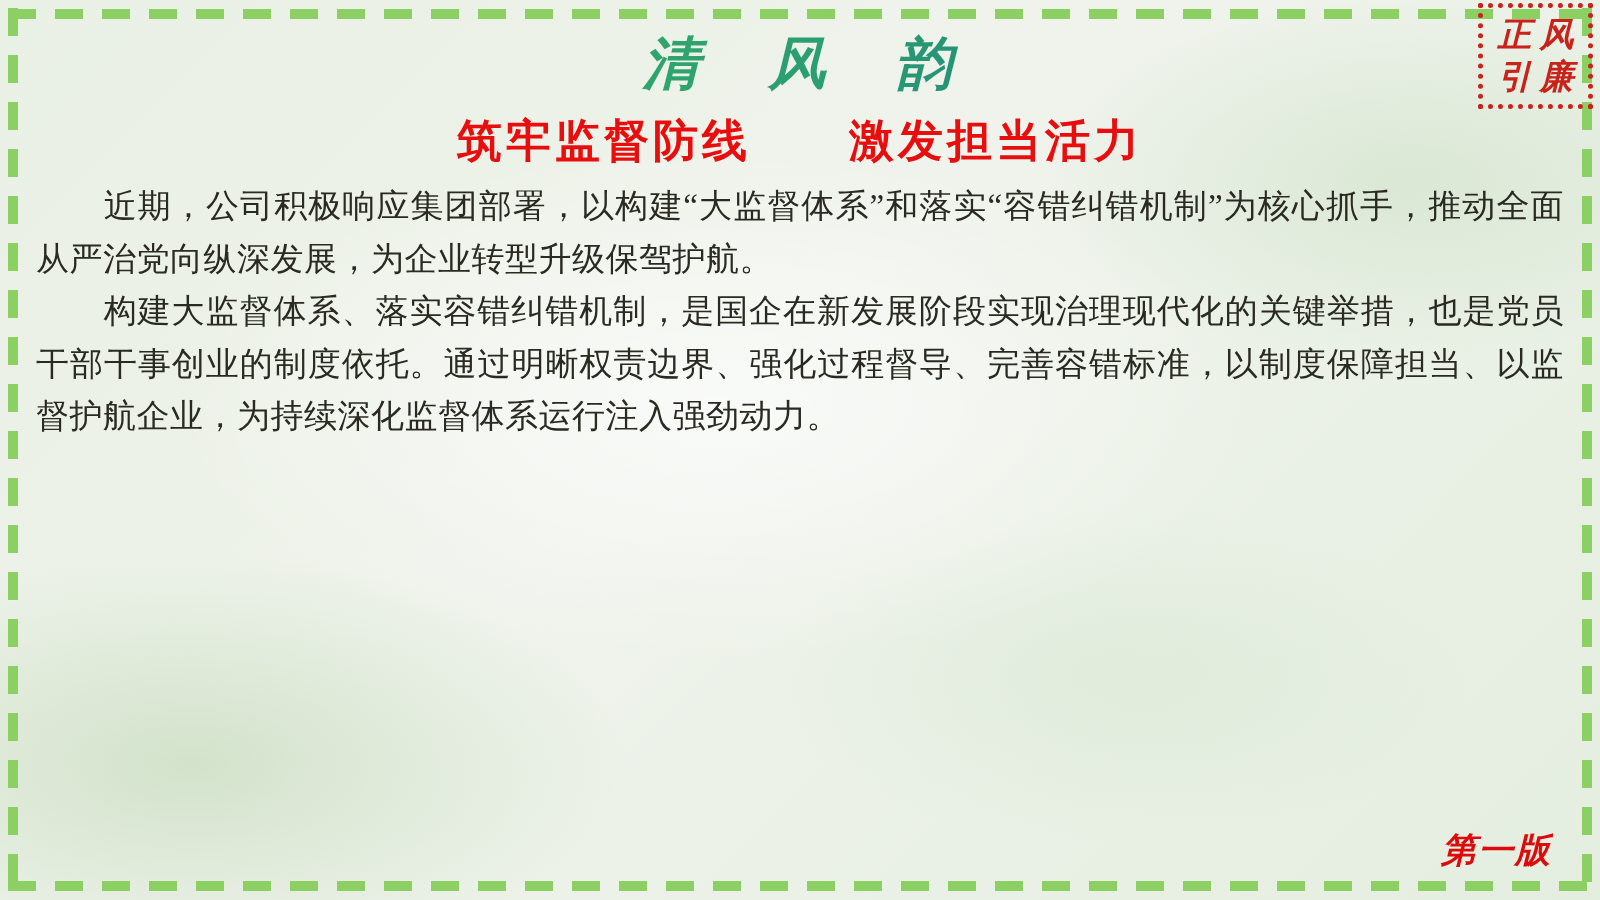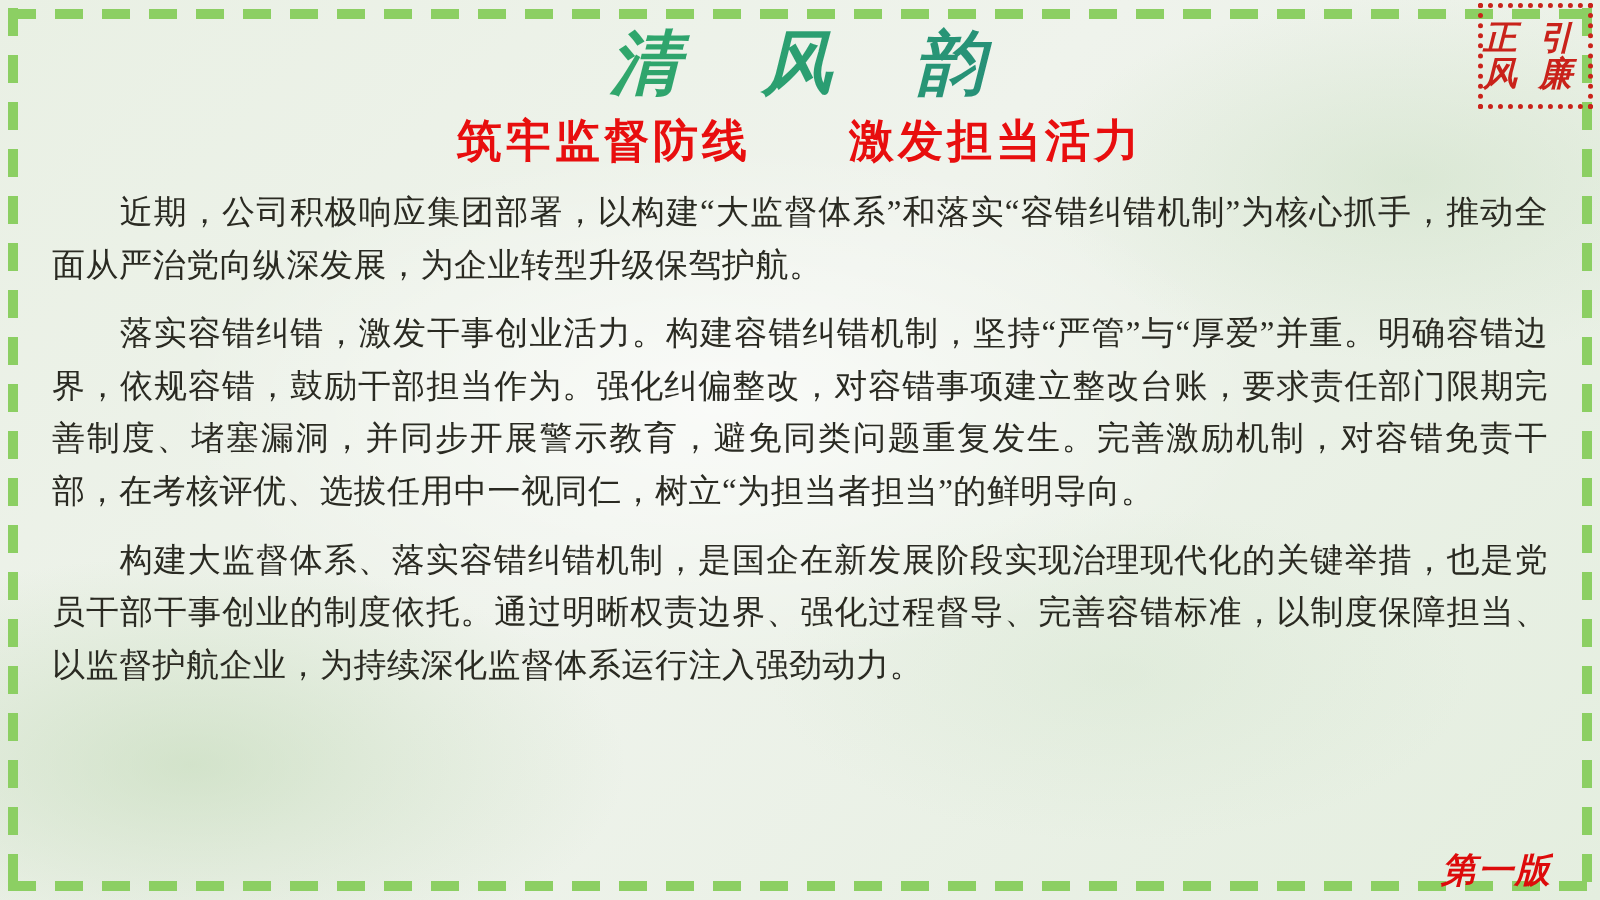--- a/index.html
+++ b/index.html
@@ -33,21 +33,21 @@
   .edge.top{top:9px;}
   .edge.bottom{bottom:9px;}
   .edge.left{left:8px;}
   .edge.right{right:8px;}
 
   .page{position:absolute;inset:0;z-index:4;}
 
   .masthead{
     margin-top:16px;
     text-align:center;
-    font-size:70px;
+    font-size:57px;
     line-height:96px;
     font-weight:bold;
     font-style:italic;
     letter-spacing:6px;
     background:linear-gradient(100deg,var(--title_grad_start) 12%,var(--title_grad_mid) 52%,var(--title_grad_end) 88%);
     -webkit-background-clip:text;
     background-clip:text;
     color:transparent;
     text-shadow:none;
   }
@@ -62,46 +62,46 @@
     color:var(--headline_red);
     letter-spacing:4px;
   }
 
   .stamp{
     position:absolute;
     top:3px;right:7px;
     width:115px;height:106px;
     border:5px dotted var(--stamp_red);
     z-index:5;
-    display:flex;flex-direction:row;justify-content:center;align-items:center;
+    display:flex;flex-direction:column;justify-content:center;align-items:center;
     gap:6px;
   }
   .stamp .line{
     font-size:34px;line-height:36px;font-weight:bold;font-style:italic;
     color:var(--stamp_red);
     letter-spacing:8px;
     margin-right:-8px;
   }
 
   .article{
     margin:10px 36px 0 36px;
     color:var(--body_text);
     font-size:33px;
     line-height:52.6px;
     text-align:justify;
     letter-spacing:0.5px;
   }
   .article p{
     text-indent:2.05em;
-    margin:16px;
+    margin:0;
   }
 
   .edition{
     position:absolute;
-    right:48px;bottom:6px;
+    right:48px;bottom:26px;
     font-size:35px;
     font-weight:bold;
     font-style:italic;
     color:var(--edition_red);
     letter-spacing:2px;
     z-index:6;
     text-align:right;
   }
 </style>
 </head>
@@ -118,19 +118,18 @@
     <div class="line">正风</div>
     <div class="line">引廉</div>
   </div>
 
   <h1 class="masthead">清　风　韵</h1>
 
   <h2 class="headline">筑牢监督防线　　激发担当活力</h2>
 
   <div class="article">
     <p>近期，公司积极响应集团部署，以构建“大监督体系”和落实“容错纠错机制”为核心抓手，推动全面从严治党向纵深发展，为企业转型升级保驾护航。</p>
-    <p>落实容错纠错，激发干事创业活力。构建容错纠错机制，坚持“严管”与“厚爱”并重。明确容错边界，依规容错，鼓励干部担当作为。强化纠偏整改，对容错事项建立整改台账，要求责任部门限期完善制度、堵塞漏洞，并同步开展警示教育，避免同类问题重复发生。完善激励机制，对容错免责干部，在考核评优、选拔任用中一视同仁，树立“为担当者担当”的鲜明导向。</p>
     <p>构建大监督体系、落实容错纠错机制，是国企在新发展阶段实现治理现代化的关键举措，也是党员干部干事创业的制度依托。通过明晰权责边界、强化过程督导、完善容错标准，以制度保障担当、以监督护航企业，为持续深化监督体系运行注入强劲动力。</p>
   </div>
 
   <div class="edition">第一版</div>
 
 </div>
 
 </body></html>

